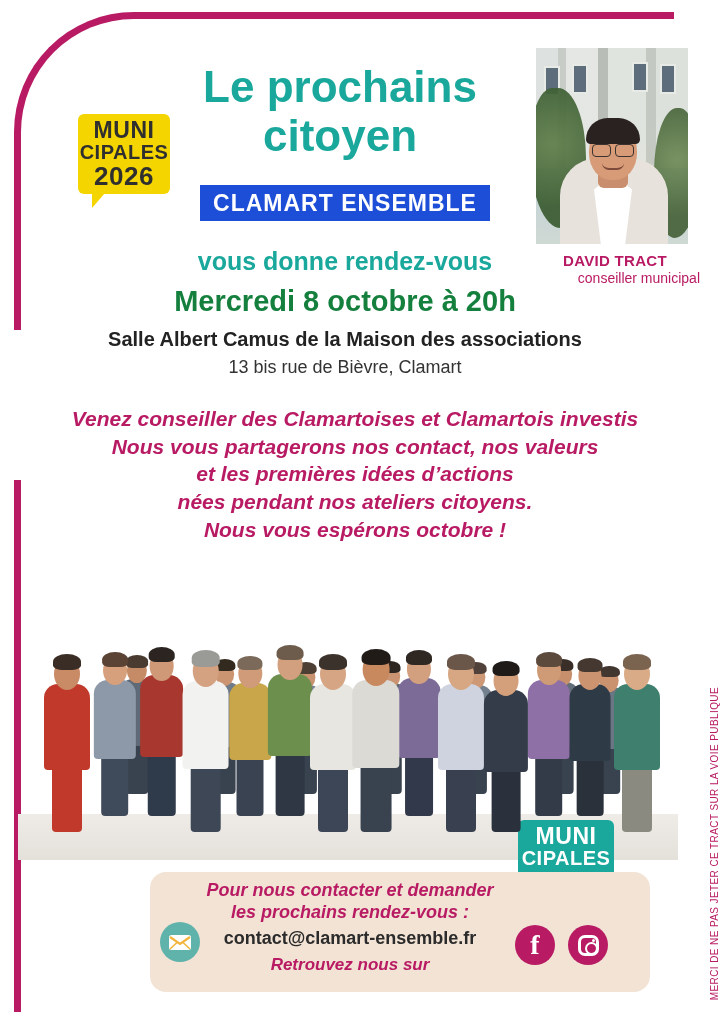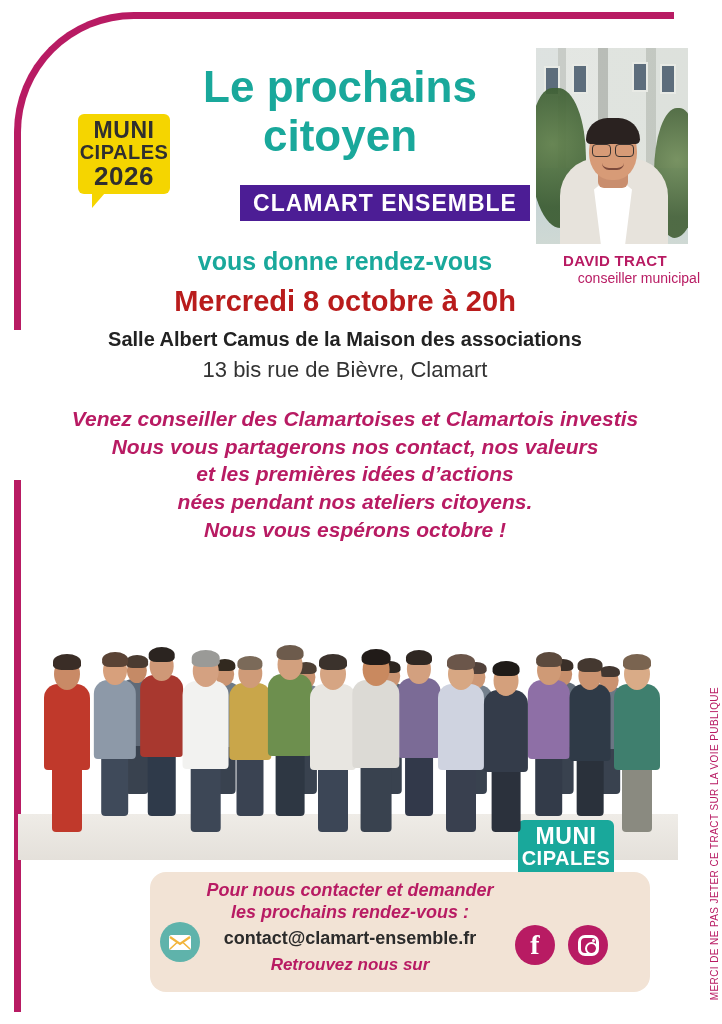--- a/index.html
+++ b/index.html
@@ -103,65 +103,64 @@
     font-size: 44px;
     font-weight: bold;
     line-height: 1.12;
   }
   #headline .l2 { display: block; }
 
   #banner {
     position: absolute;
     left: 200px; top: 185px;
     width: 290px; height: 36px;
-    background: #4c1d95;
+    background: #1d4ed8;
     color: #ffffff;
     font-size: 23px;
     font-weight: bold;
     letter-spacing: 1px;
     display: flex;
     align-items: center;
     justify-content: center;
-    margin-left: 40px;
   }
 
   #rdv {
     position: absolute;
     left: 120px; top: 247px;
     width: 450px;
     text-align: center;
     color: #19a89b;
     font-size: 25px;
     font-weight: bold;
   }
   #date-line {
     position: absolute;
     left: 100px; top: 285px;
     width: 490px;
     text-align: center;
-    color: #b91c1c;
+    color: #15803d;
     font-size: 29px;
     font-weight: bold;
   }
   #venue-line {
     position: absolute;
     left: 80px; top: 328px;
     width: 530px;
     text-align: center;
     color: #222222;
     font-size: 20px;
     font-weight: bold;
   }
   #address-line {
     position: absolute;
     left: 120px; top: 357px;
     width: 450px;
     text-align: center;
     color: #333333;
-    font-size: 22px;
+    font-size: 18px;
   }
 
   #body-copy {
     position: absolute;
     left: 50px; top: 405px;
     width: 610px;
     text-align: center;
     color: #b81b63;
     font-size: 21px;
     font-weight: bold;

